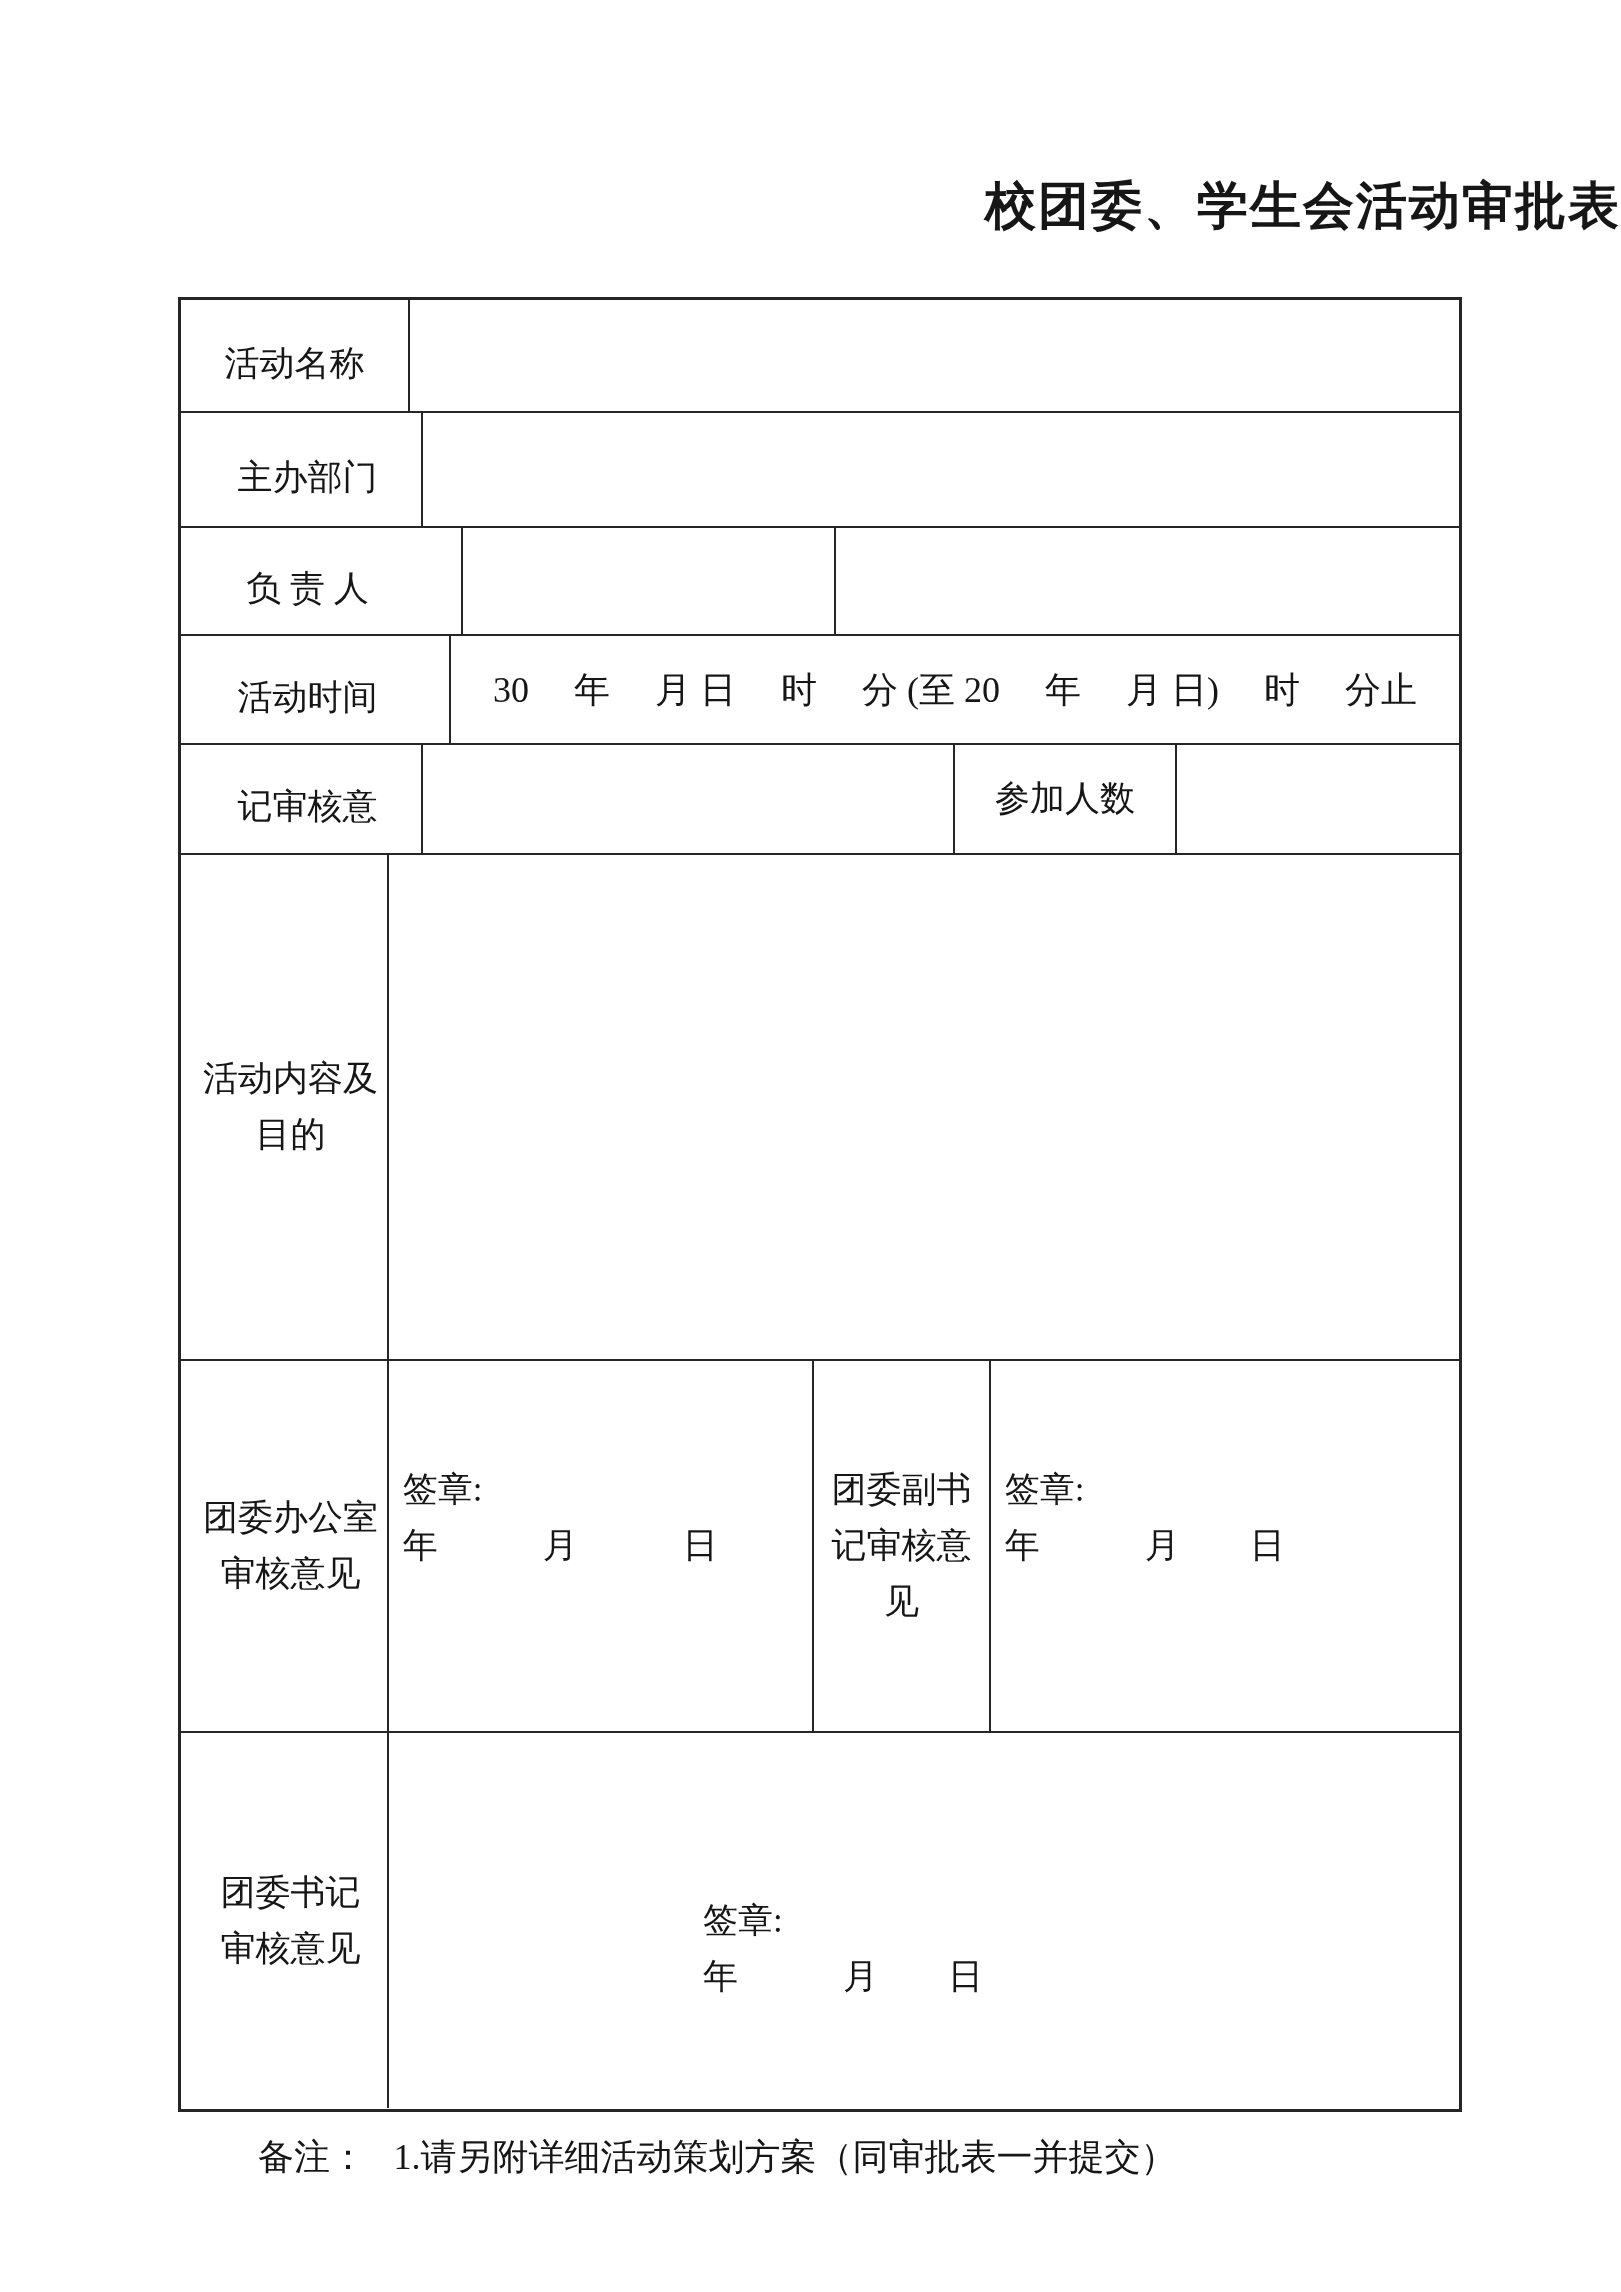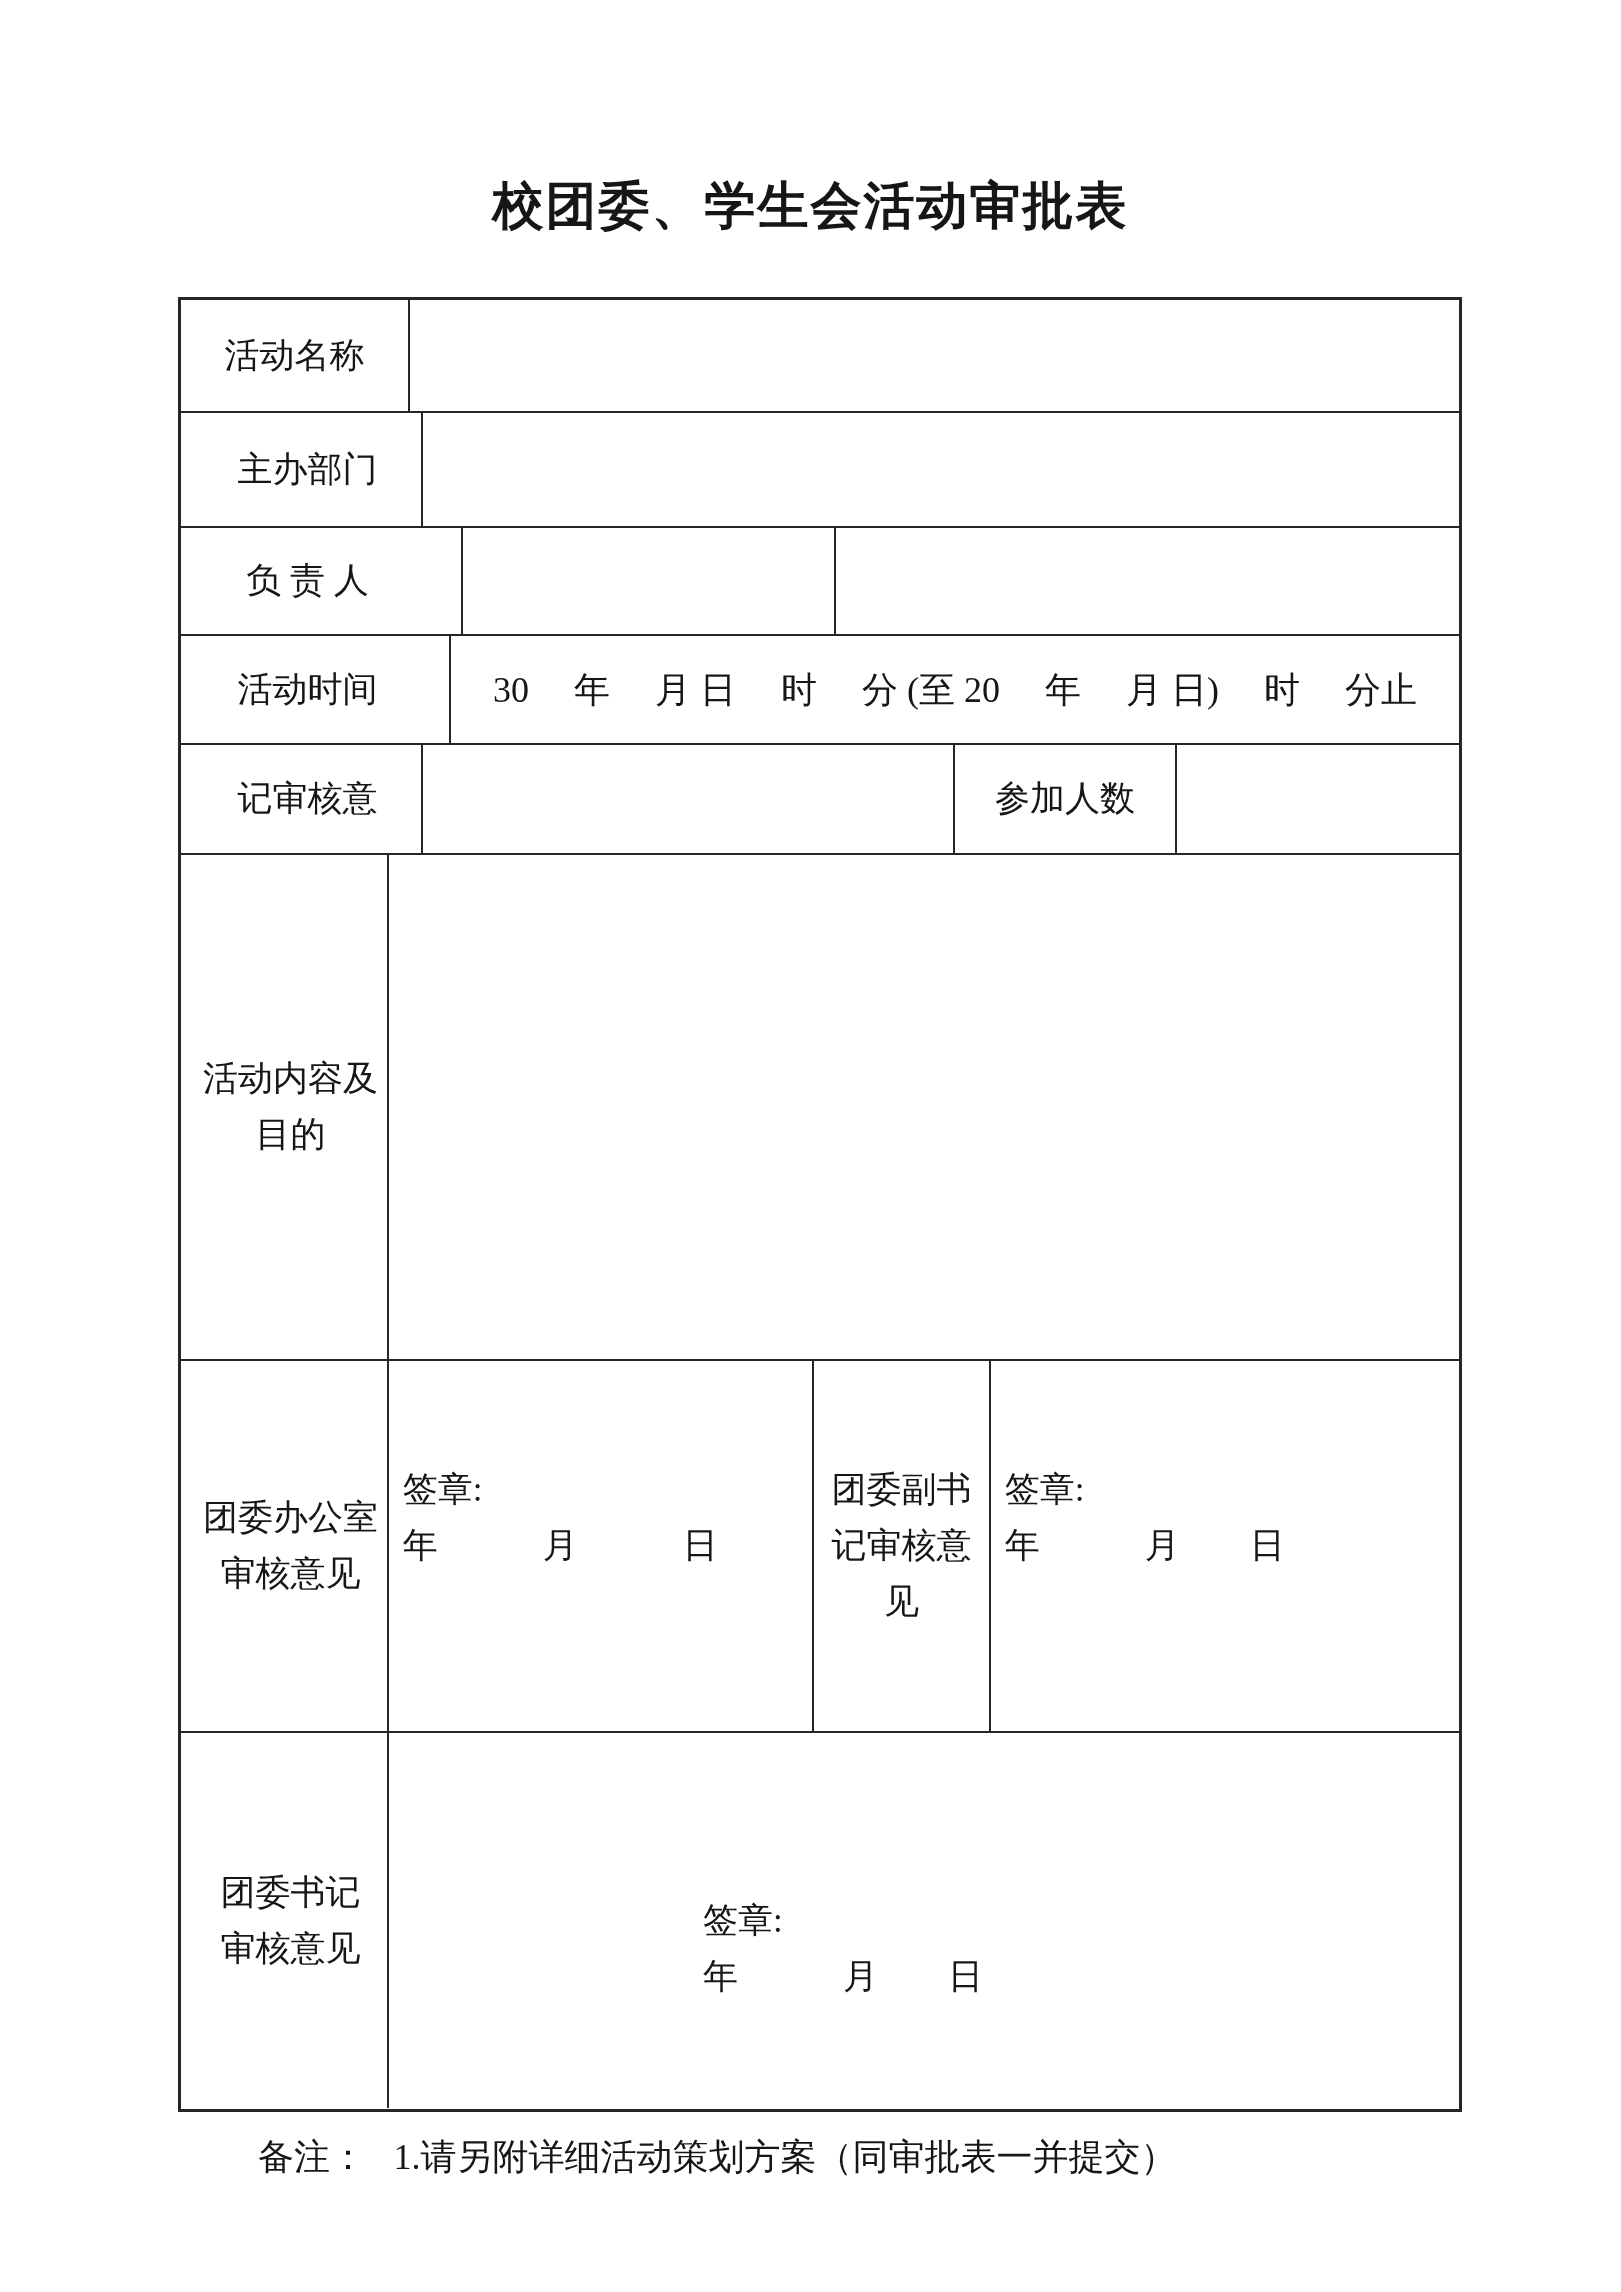--- a/index.html
+++ b/index.html
@@ -10,21 +10,21 @@
     background: #ffffff;
     color: #161616;
     font-family: "Liberation Serif", "DejaVu Serif", serif;
     overflow: hidden;
   }
   .doc-title {
     position: absolute;
     top: 176px;
     left: 0;
     right: 0;
-    text-align: center;
+    text-align: right;
     font-size: 51px;
     font-weight: bold;
     letter-spacing: 2px;
     line-height: 61px;
     white-space: nowrap;
   }
   .form-table {
     position: absolute;
     left: 178px;
     top: 297px;
@@ -55,21 +55,21 @@
     height: 100%;
     display: flex;
     flex-direction: column;
     justify-content: center;
     align-items: center;
     font-size: 35px;
     line-height: 56px;
   }
   .cell + .cell { border-left: 2px solid #262626; }
   .label-cell { text-align: center; }
-  .w-label-a { flex: 0 0 227px; }
+  .w-label-a { flex: 0 0 227px; margin-top: 8px; }
   .w-label-b { flex: 0 0 193px; }
   .w340 { flex: 0 0 333px; }
   .w211 { flex: 0 0 207px; }
   .w543 { flex: 0 0 532px; }
   .w227 { flex: 0 0 222px; }
   .w434 { flex: 0 0 425px; }
   .w181 { flex: 0 0 177px; }
   .grow { flex: 1 1 auto; }
   .value-cell { align-items: stretch; }
   .time-cell {

